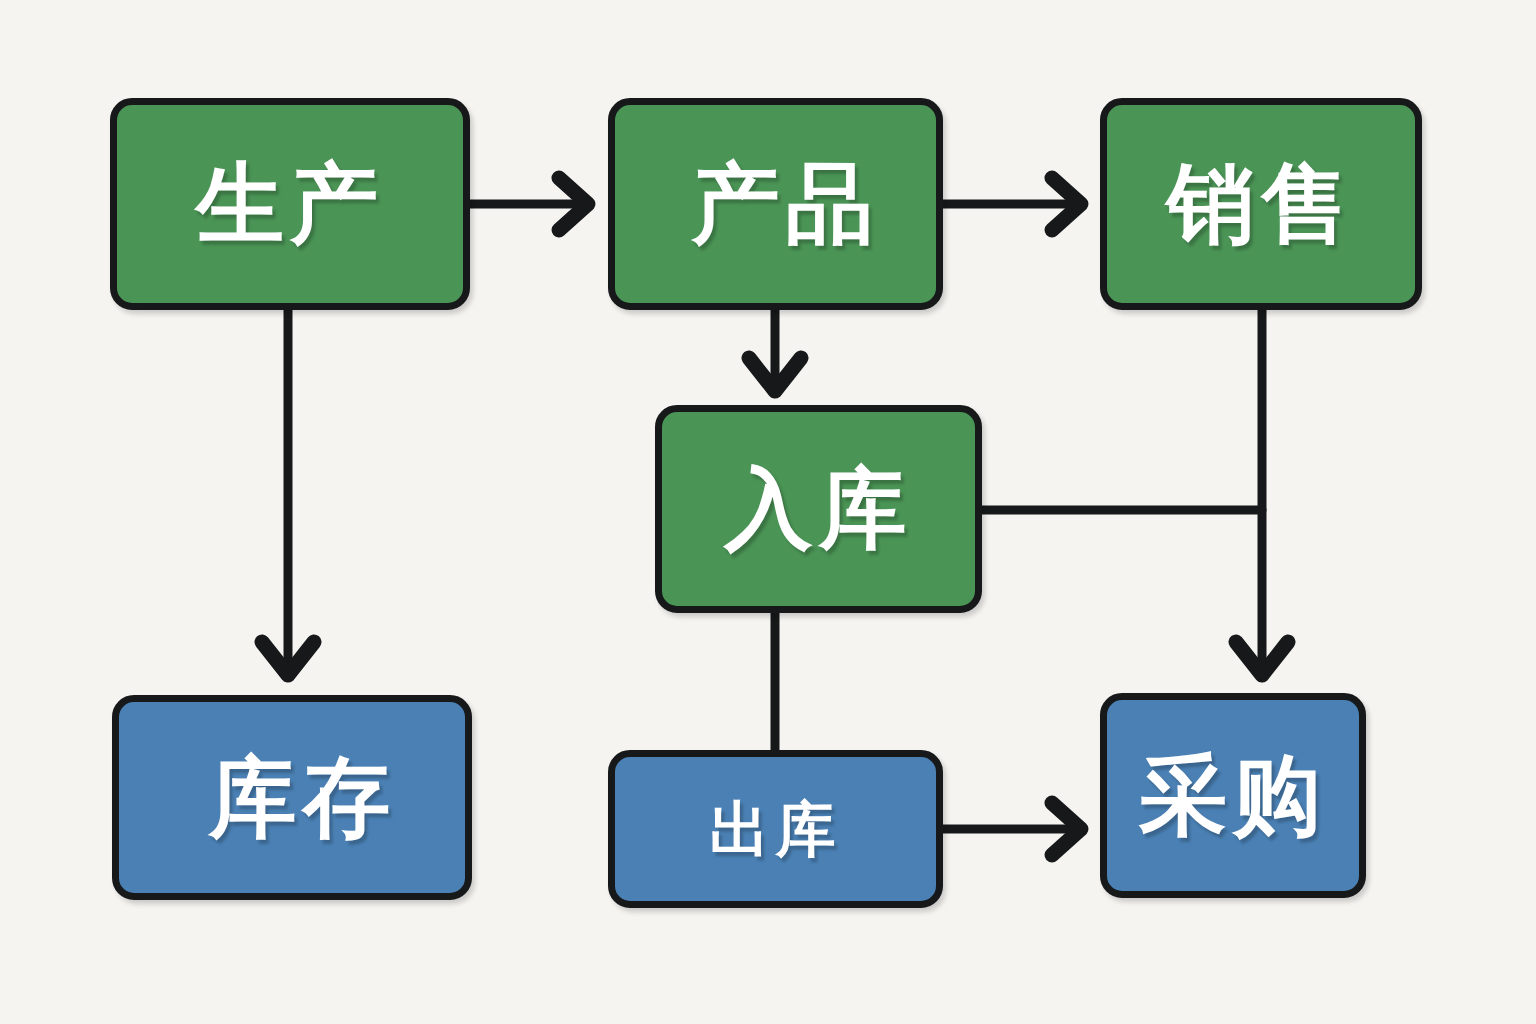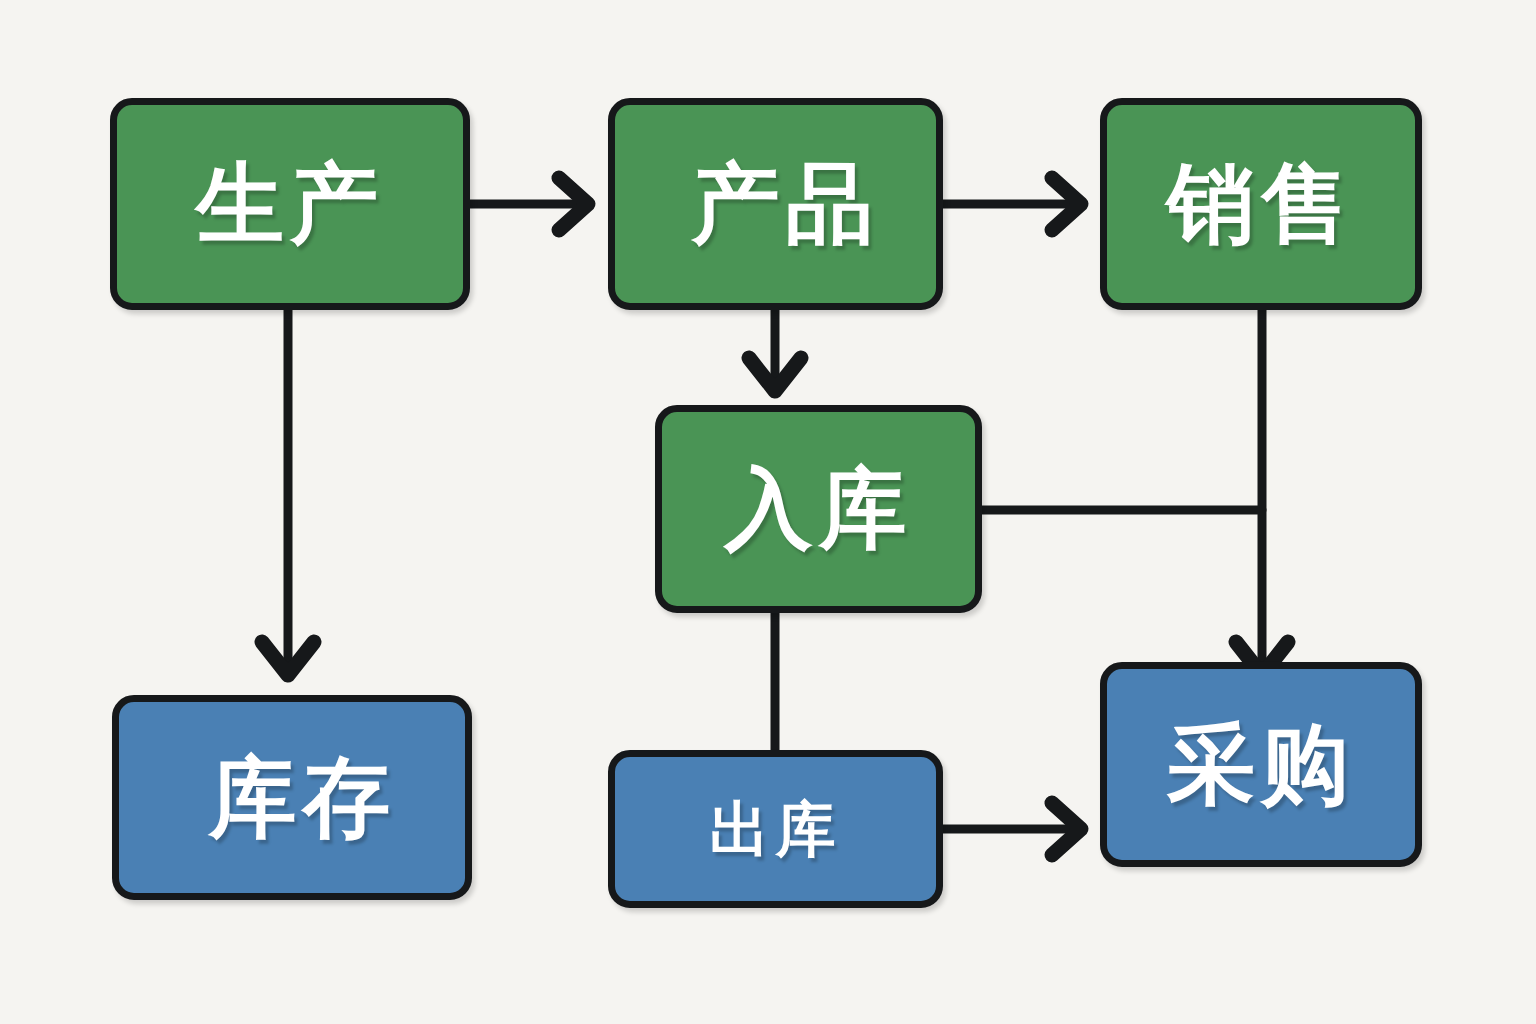--- a/index.html
+++ b/index.html
@@ -113,17 +113,17 @@
   </div>
 
   <div class="node node-blue" style="left:112px; top:695px; width:360px; height:205px;padding-left:21px;">
     <span class="node-label">库存</span>
   </div>
 
   <div class="node node-blue node-sm" style="left:608px; top:750px; width:335px; height:158px;">
     <span class="node-label">出库</span>
   </div>
 
-  <div class="node node-blue" style="left:1100px; top:662px; width:322px; height:205px;text-align:center;">
+  <div class="node node-blue" style="left:1100px; top:693px; width:266px; height:205px;text-align:center;">
     <span class="node-label">采购</span>
   </div>
 
 </div>
 
 </body></html>

